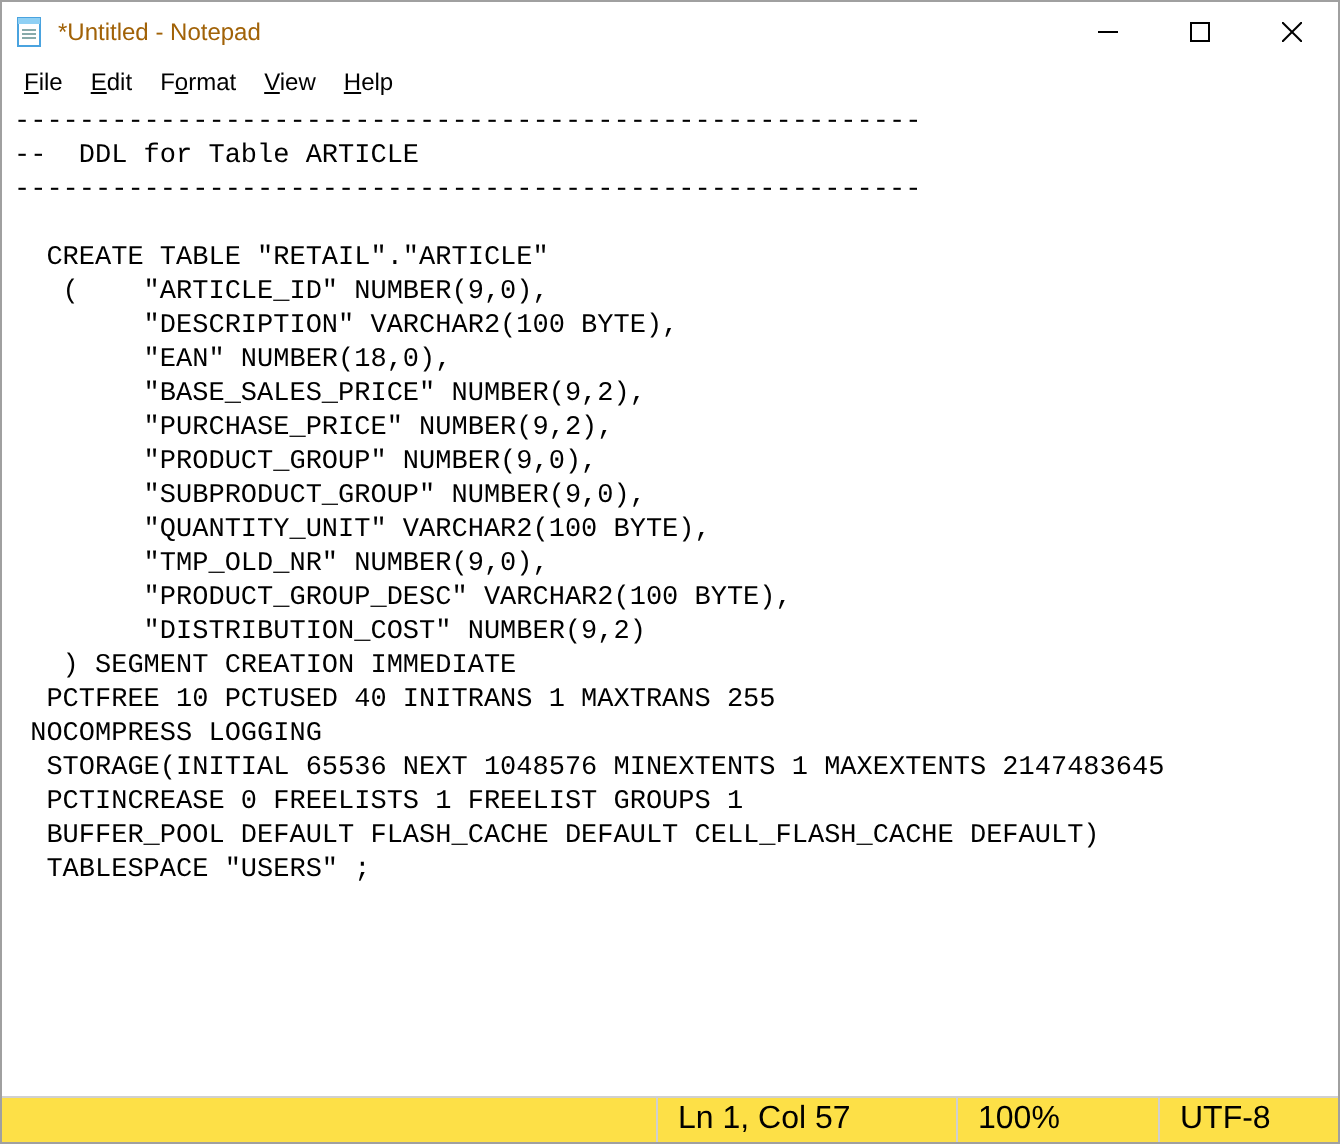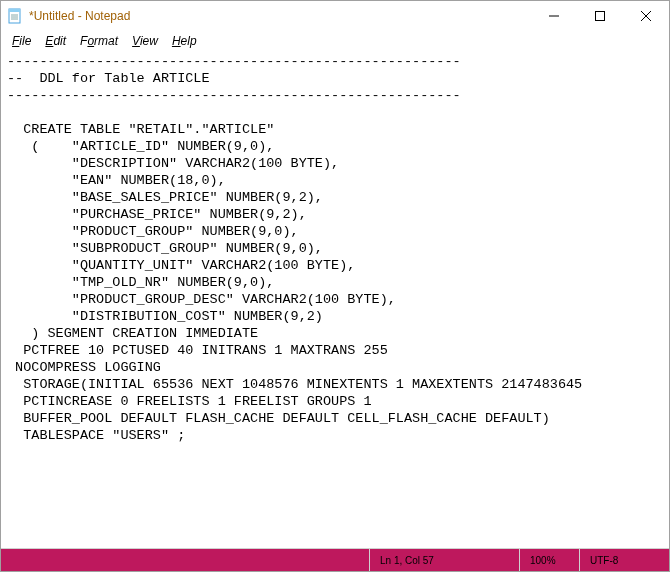--- a/index.html
+++ b/index.html
@@ -35,21 +35,20 @@
     cursor: default;
   }
   .win-btn svg { width: 10px; height: 10px; }
   .menubar {
     height: 20px;
     display: flex;
     align-items: center;
     padding: 0 4px;
     background: #fff;
     font-size: 12px;
-    font-style: italic;
   }
   .menu-item {
     padding: 1px 7px;
     cursor: default;
   }
   .menu-item .ul { text-decoration: underline; }
   .editor {
     flex: 1;
     padding: 2px 4px 2px 6px;
     white-space: pre;
@@ -58,35 +57,35 @@
     line-height: 17px;
     color: #000;
     overflow: hidden;
     background: #fff;
   }
   .statusbar {
     height: 23px;
     display: flex;
     align-items: stretch;
     border-top: 1px solid #d0d0d0;
-    background: #be185d;
-    font-size: 10px;
+    background: #fde047;
+    font-size: 16px;
     color: #000;
   }
   .status-cell {
     display: flex;
     align-items: center;
     padding: 0 10px;
     border-left: 1px solid #d0d0d0;
   }
   .status-cell.first { border-left: none; flex: 1; }
   .status-cell.pos { width: 150px; }
   .status-cell.zoom { width: 60px; justify-content: flex-start; }
   .status-cell.eol { width: 120px; }
-  .status-cell.enc { width: 90px; }
+  .status-cell.enc { width: 90px; margin-left: 41px; }
 </style>
 </head>
 <body>
 
 <div class="titlebar">
   <span class="app-icon">
     <svg viewBox="0 0 16 16">
       <rect x="2" y="1" width="11" height="14" fill="#fff" stroke="#4aa3df" stroke-width="1"></rect>
       <rect x="2" y="1" width="11" height="3" fill="#8fd0f4"></rect>
       <line x1="4" y1="7" x2="11" y2="7" stroke="#8aa" stroke-width="1"></line>

